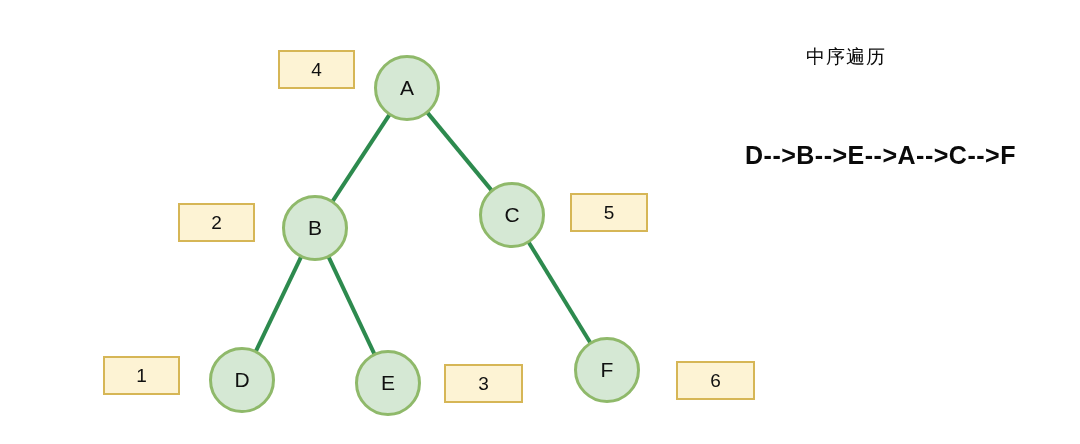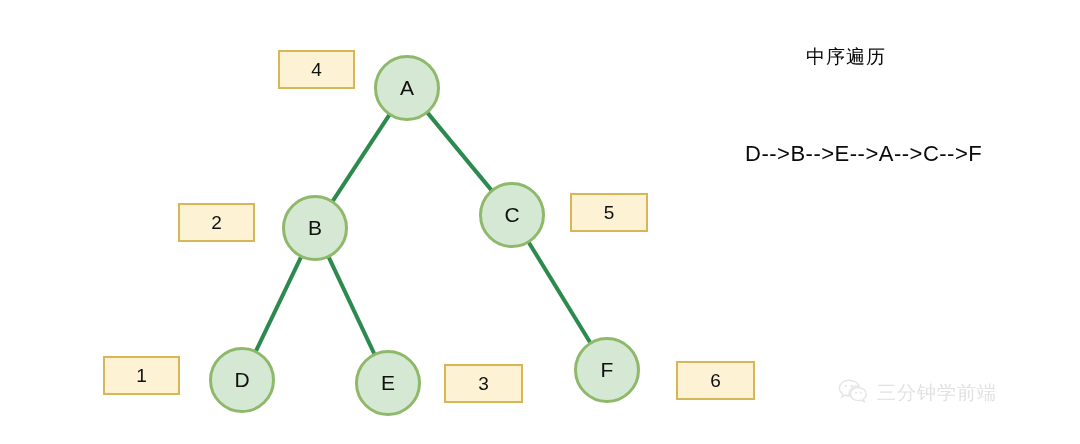--- a/index.html
+++ b/index.html
@@ -59,22 +59,22 @@
   }
   #traversal-title {
     left: 806px;
     top: 44px;
     font-size: 19px;
     letter-spacing: 1px;
   }
   #traversal-sequence {
     left: 745px;
     top: 141px;
-    font-size: 22px;
-    font-weight: normal;
+    font-size: 25px;
+    font-weight: bold;
     letter-spacing: 0.5px;
     text-align: right;
   }
   #watermark {
     position: absolute;
     left: 838px;
     top: 378px;
     display: flex;
     align-items: center;
     gap: 9px;
@@ -139,27 +139,14 @@
       </div>
       <div class="order-box" style="left: 676px; top: 361px; width: 79px; height: 39px; background: rgb(253, 243, 212); border-color: rgb(214, 182, 86);">
         <span>6</span>
       </div>
     </div>
 
   <div class="side-text" id="traversal-title">中序遍历</div>
 
   <div class="side-text" id="traversal-sequence">D--&gt;B--&gt;E--&gt;A--&gt;C--&gt;F</div>
 
-  <div id="watermark">
-    <span>
-      <svg width="30" height="26" viewBox="0 0 30 26" xmlns="http://www.w3.org/2000/svg">
-        <path d="M11 2.2C5.6 2.2 1.4 5.7 1.4 10c0 2.4 1.3 4.6 3.4 6l-1 3 3.4-1.8c1.1.3 2.3.5 3.5.5h.6c-.2-.6-.3-1.3-.3-2 0-4.3 4.1-7.7 9.2-7.7h.7C20.2 5 16 2.2 11 2.2z" fill="none" stroke="#cfcfcf" stroke-width="1.4"></path>
-        <circle cx="7.8" cy="8.1" r="1.1" fill="#cfcfcf"></circle>
-        <circle cx="13.6" cy="8.1" r="1.1" fill="#cfcfcf"></circle>
-        <path d="M20.4 9.6c-4.4 0-8 2.9-8 6.5 0 3.6 3.6 6.5 8 6.5 1 0 2-.2 2.9-.4l2.9 1.5-.8-2.5c1.8-1.2 2.9-3 2.9-5.1 0-3.6-3.5-6.5-7.9-6.5z" fill="none" stroke="#cfcfcf" stroke-width="1.4"></path>
-        <circle cx="18" cy="14.8" r="0.95" fill="#cfcfcf"></circle>
-        <circle cx="23" cy="14.8" r="0.95" fill="#cfcfcf"></circle>
-      </svg>
-    </span>
-    <span class="wm-text">三分钟学前端</span>
-  </div>
 
 </div>
 
 </body></html>

